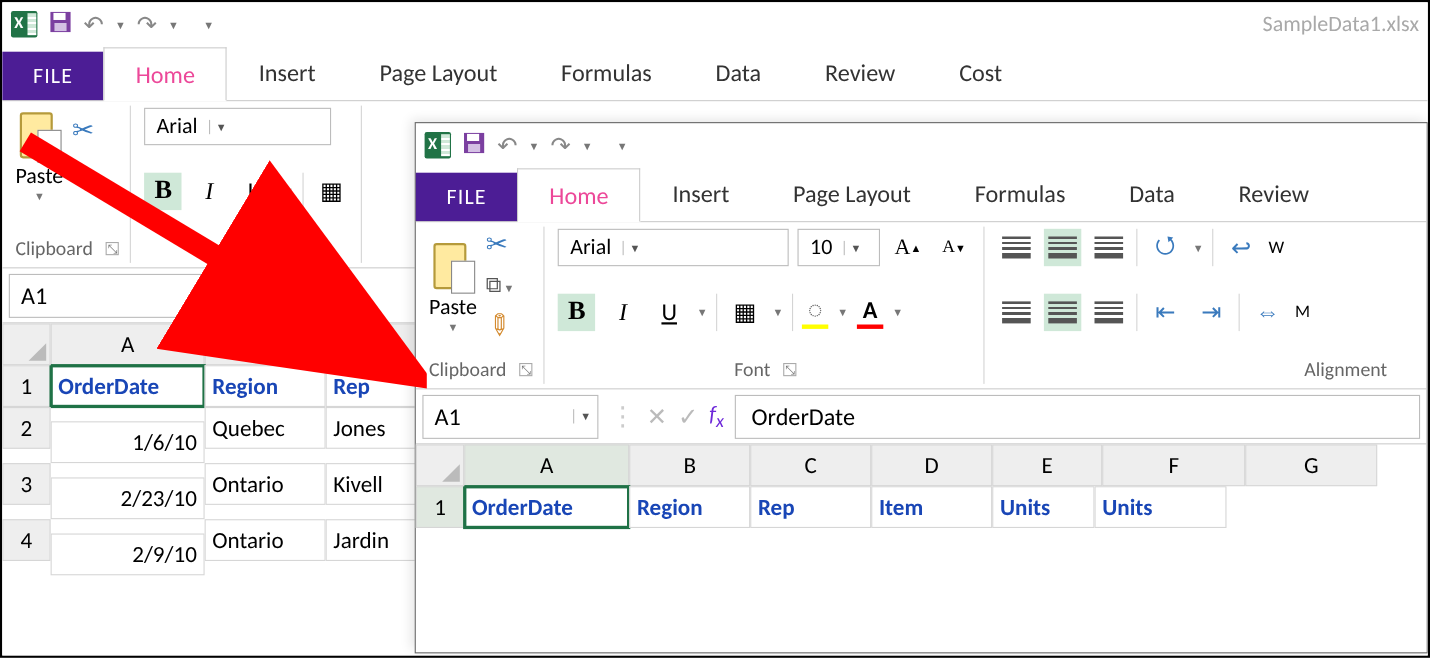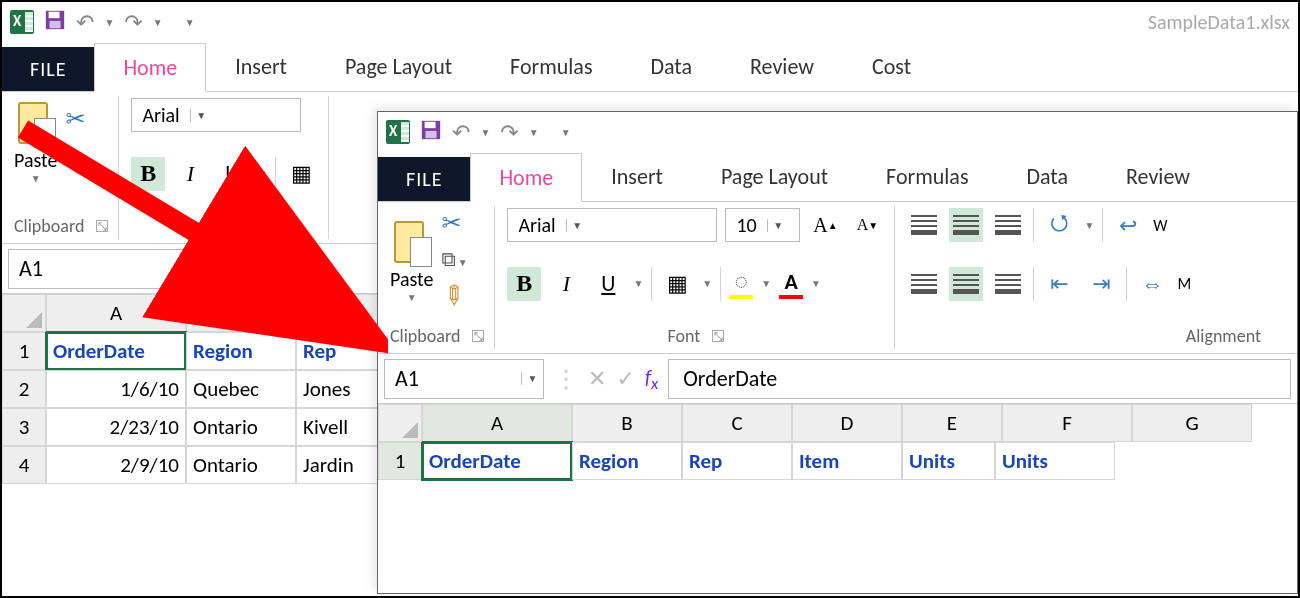--- a/index.html
+++ b/index.html
@@ -12,21 +12,21 @@
   .qat .spacer{flex:1;}
   .title-txt{color:#a9a9a9;font-size:20px;}
   .xicon{width:24px;height:24px;background:#217346;position:relative;border-radius:2px;}
   .xicon::before{content:"X";color:#fff;font-weight:bold;font-size:15px;position:absolute;left:3px;top:2px;}
   .xicon::after{content:"";position:absolute;right:1px;top:2px;width:8px;height:20px;background:repeating-linear-gradient(#cfe8d8 0 3px,#fff 3px 5px);}
   .svg-save{width:22px;height:22px;}
   .ic{color:#888;font-size:22px;cursor:default;}
   .drop{font-size:10px;color:#777;}
   
   .tabs{display:flex;align-items:flex-end;height:50px;border-bottom:1px solid #ccc;font-size:22px;}
-  .file-tab{background:#0f172a;color:#fff;padding:10px 28px;font-size:20px;letter-spacing:1px;}
+  .file-tab{background:#4c1d95;color:#fff;padding:10px 28px;font-size:20px;letter-spacing:1px;}
   .tab{padding:10px 28px;color:#333;border:1px solid transparent;}
   .tab.active{color:#ec4899;border:1px solid #ccc;border-bottom-color:#fff;margin-bottom:-1px;background:#fff;}
   
   .ribbon{display:flex;height:152px;border-bottom:1px solid #ccc;padding:4px 6px;gap:6px;}
   .group{border-right:1px solid #d4d4d4;padding:2px 10px 2px 6px;display:flex;flex-direction:column;justify-content:space-between;}
   .group-label{text-align:center;font-size:18px;color:#666;display:flex;justify-content:center;align-items:center;gap:12px;}
   .dlg{font-size:11px;color:#777;border:1px solid #aaa;width:12px;height:12px;display:inline-flex;align-items:center;justify-content:center;}
   .row{display:flex;align-items:center;gap:8px;}
   .paste-big{width:40px;height:50px;position:relative;}
   .paste-board{width:30px;height:42px;background:#ffeaa0;border:2px solid #b59a3b;border-radius:3px;position:absolute;left:2px;top:4px;}
@@ -60,21 +60,21 @@
   
   .sheet{display:flex;flex-direction:column;}
   .hdr-row{display:flex;}
   .corner,.colh,.rowh,.cell{border:1px solid #d6d6d6;display:flex;align-items:center;font-size:21px;height:38px;}
   .corner,.rowh{background:#eee;justify-content:center;width:44px;}
   .colh{background:#eee;justify-content:center;}
   .colh.sel,.rowh.sel{background:#e0e8e0;}
   .corner{position:relative;}
   .corner::after{content:"";position:absolute;right:3px;bottom:3px;border-style:solid;border-width:0 0 16px 16px;border-color:transparent transparent #bbb transparent;}
   .cell{padding:0 6px;background:#fff;}
-  .cell.r{justify-content:flex-end;}
+  .cell.r{justify-content:flex-end;margin-top:13px;}
   .cell.hdrtxt{color:#1946b6;font-weight:bold;}
   .cell.act{outline:3px solid #1f7246;outline-offset:-2px;}
   
   .arrow{position:absolute;left:6px;top:112px;z-index:50;pointer-events:none;}
   .vsep{width:1px;background:#d4d4d4;height:60px;}
 </style>
 </head>
 <body>
 
 <div class="win back">

